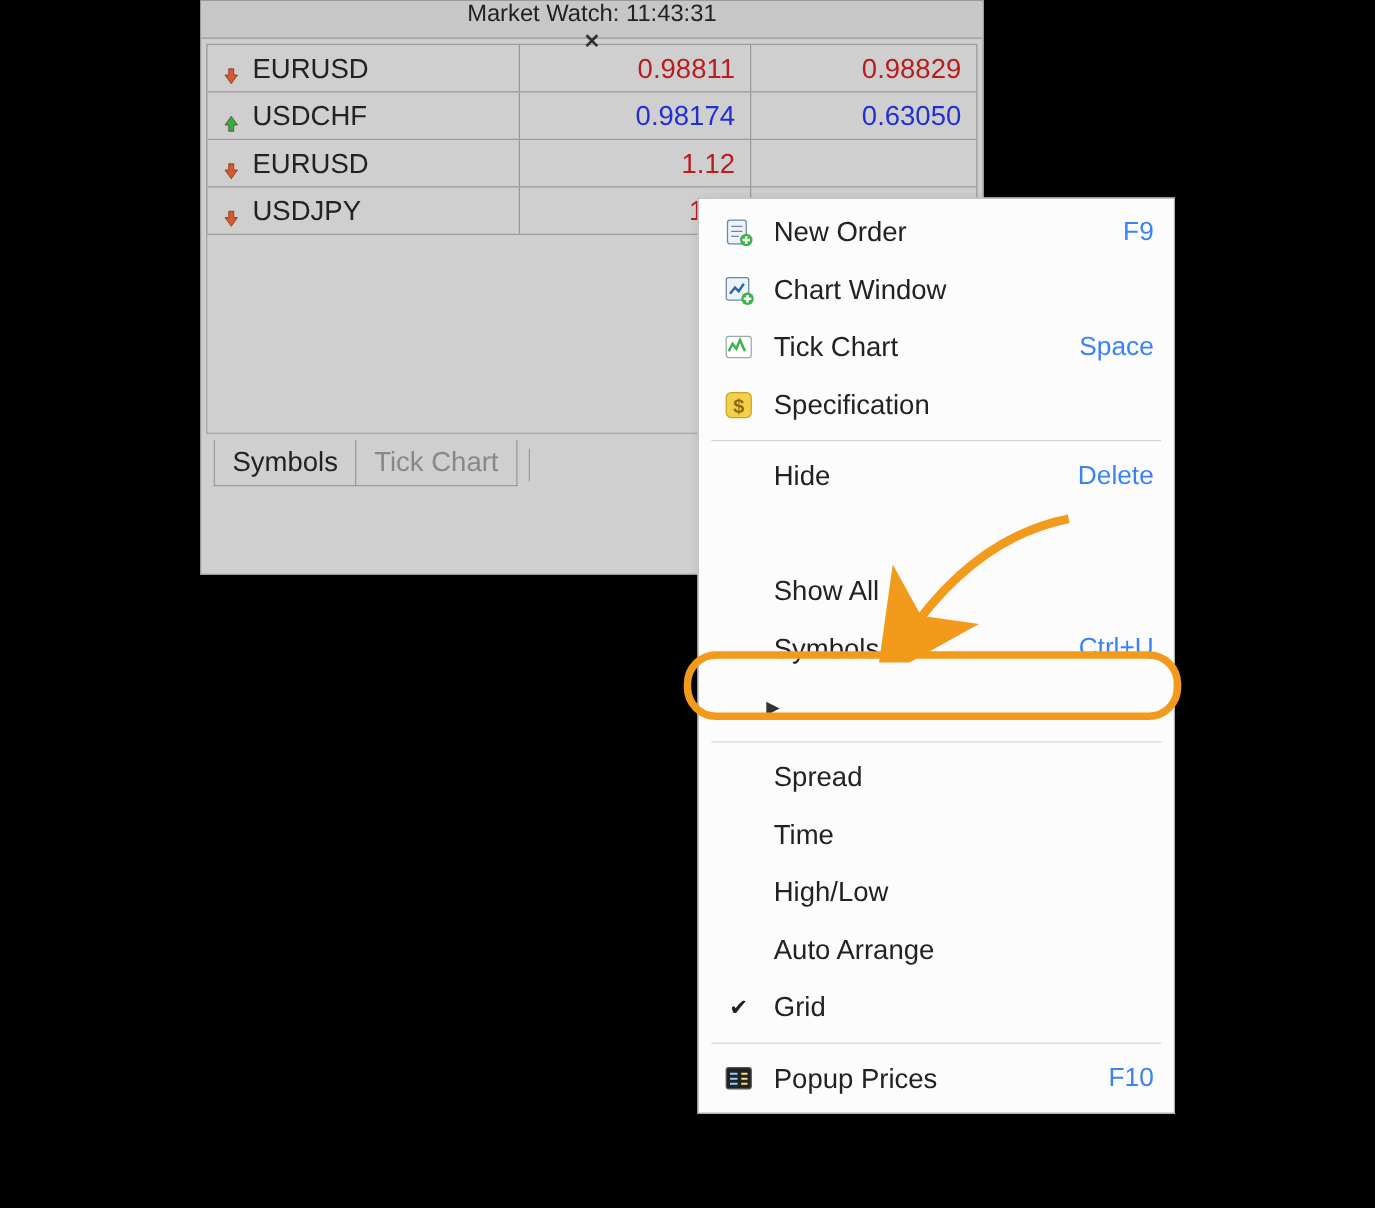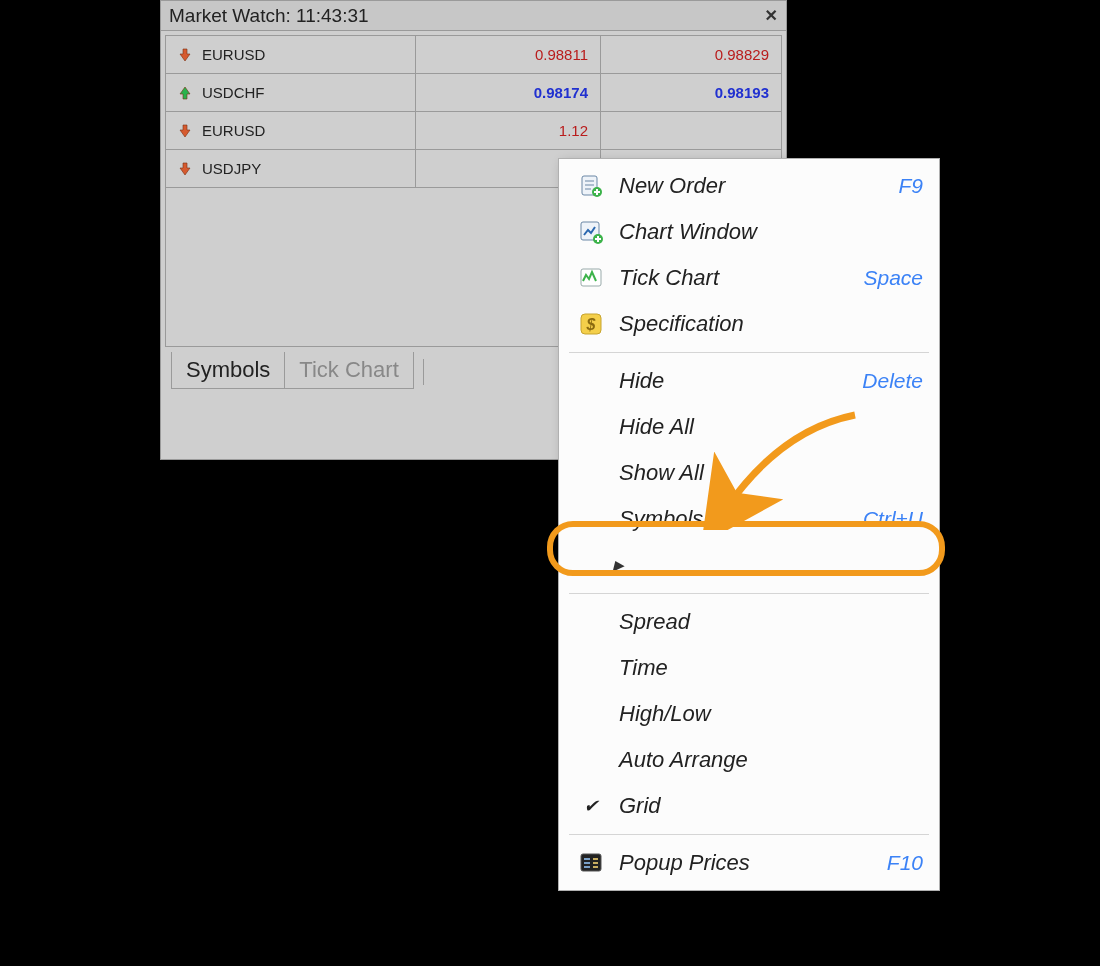--- a/index.html
+++ b/index.html
@@ -22,20 +22,21 @@
   }
   .title-bar {
     height: 30px;
     background: #c7c7c7;
     border-bottom: 1px solid #9a9a9a;
     display: flex;
     align-items: center;
     padding: 0 8px;
     font-size: 19px;
     color: #222;
+    flex-direction: column;
   }
   .title-bar .title { flex: 1; }
   .title-bar .close {
     font-weight: bold;
     font-size: 16px;
     color: #333;
     cursor: pointer;
   }
   .table {
     border: 1px solid #9a9a9a;
@@ -58,33 +59,33 @@
   .col-ask { width: 180px; text-align: right; border-right: none !important; }
   .data-row {
     display: flex;
     height: 38px;
     border-bottom: 1px solid #9a9a9a;
     align-items: center;
   }
   .data-row > div {
     border-right: 1px solid #9a9a9a;
     padding: 4px 12px;
-    font-size: 15px;
+    font-size: 22px;
     height: 100%;
     display: flex;
     align-items: center;
   }
   .data-row .col-symbol { color: #222; gap: 10px; }
   .data-row .col-bid, .data-row .col-ask { justify-content: flex-end; }
   .arrow-icon {
     width: 14px; height: 14px;
     display: inline-block;
   }
   .red { color: #b91c1c; }
-  .blue { color: #2030d0; font-weight: bold; }
+  .blue { color: #2030d0; }
   .empty-area {
     height: 158px;
     background: #cfcfcf;
   }
   .tabs {
     display: flex;
     margin-left: 10px;
     height: 38px;
     align-items: flex-end;
   }
@@ -109,21 +110,20 @@
   
   .context-menu {
     position: absolute;
     left: 558px;
     top: 158px;
     width: 382px;
     background: #fcfcfc;
     border: 1px solid #b0b0b0;
     box-shadow: 4px 4px 10px rgba(0,0,0,0.25);
     padding: 4px 2px;
-    font-style: italic;
   }
   .menu-item {
     display: flex;
     align-items: center;
     height: 46px;
     padding: 0 14px 0 8px;
     font-size: 22px;
     color: #222;
     cursor: pointer;
     position: relative;
@@ -183,21 +183,21 @@
         <div class="data-row">
     <div class="col-symbol">
       <span class="arrow-icon"><svg width="14" height="14" viewBox="0 0 14 14">
                 <g transform="rotate(180 7 7)">
                   <path d="M7 13 L2 6 L5 6 L5 1 L9 1 L9 6 L12 6 Z" fill="#2bb24c" stroke="#7a2f12" stroke-width="0.6"></path>
                 </g>
               </svg></span>
       <span>USDCHF</span>
     </div>
     <div class="col-bid blue">0.98174</div>
-    <div class="col-ask blue">0.98193</div>
+    <div class="col-ask blue">0.63050</div>
         </div>
         <div class="data-row">
     <div class="col-symbol">
       <span class="arrow-icon"><svg width="14" height="14" viewBox="0 0 14 14">
                 <g transform="">
                   <path d="M7 13 L2 6 L5 6 L5 1 L9 1 L9 6 L12 6 Z" fill="#d65a2f" stroke="#7a2f12" stroke-width="0.6"></path>
                 </g>
               </svg></span>
       <span>EURUSD</span>
     </div>
@@ -272,21 +272,20 @@
 
     </div>
     <div class="sep"></div>
     <div class="menu-item">
     <span class="icon-slot"></span>
     <span class="label">Hide</span>
     <span class="shortcut">Delete</span>
     </div>
     <div class="menu-item">
     <span class="icon-slot"></span>
-    <span class="label">Hide All</span>
 
     </div>
     <div class="menu-item">
     <span class="icon-slot"></span>
     <span class="label">Show All</span>
 
     </div>
     <div class="menu-item">
     <span class="icon-slot"></span>
     <span class="label">Symbols</span>

